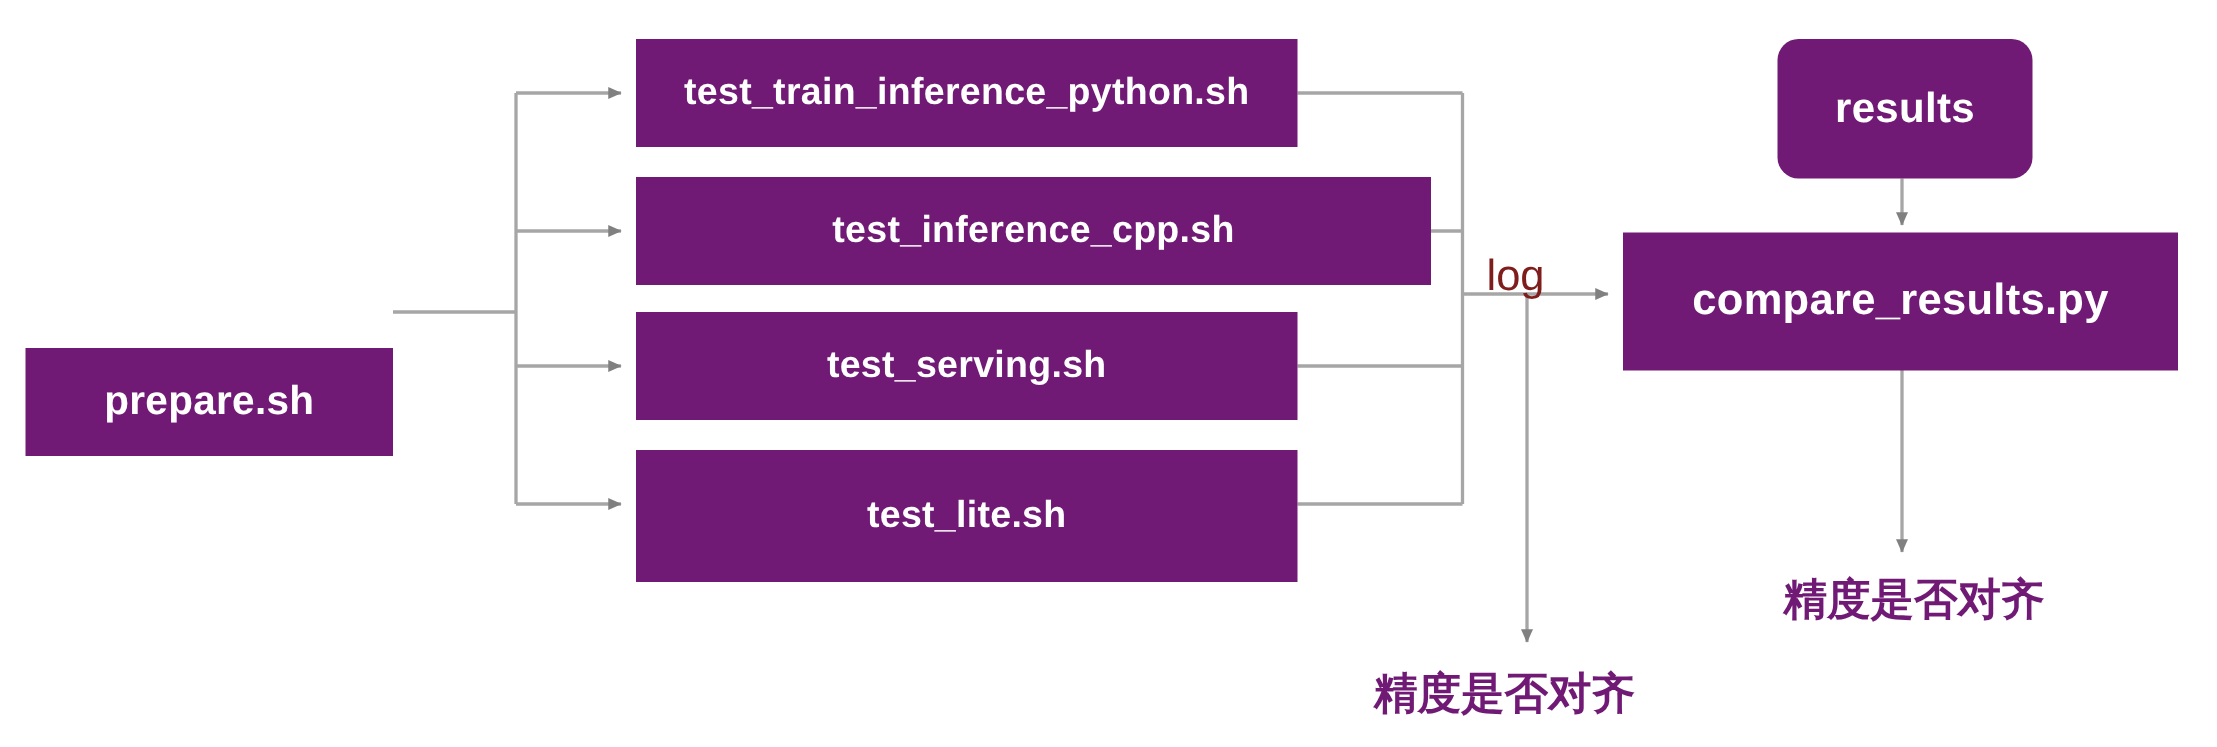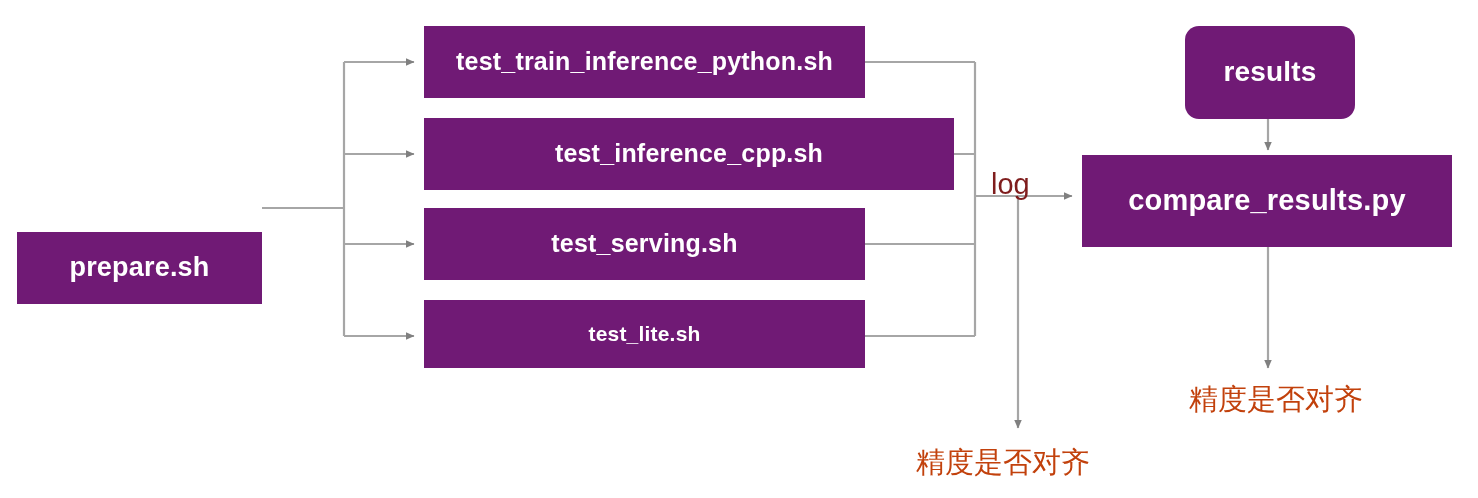--- a/index.html
+++ b/index.html
@@ -44,31 +44,31 @@
     border-radius: 14px;
   }
   .edge-label {
     position: absolute;
     color: #7f1d1d;
     font-weight: normal;
     white-space: nowrap;
   }
   .annotation {
     position: absolute;
-    color: #c2410c;
-    font-weight: normal;
+    color: #701a75;
+    font-weight: bold;
     white-space: nowrap;
     text-align: center;
   }
   
   #node-prepare      { left: 17px;   top: 184px; width: 245px; height: 72px;  font-size: 27px; margin-top: 48px; }
   #node-train-py     { left: 424px;  top: 26px;  width: 441px; height: 72px;  font-size: 25px; }
   #node-inf-cpp      { left: 424px;  top: 118px; width: 530px; height: 72px;  font-size: 25px; }
   #node-serving      { left: 424px;  top: 208px; width: 441px; height: 72px;  font-size: 25px; }
-  #node-lite         { left: 424px;  top: 300px; width: 441px; height: 68px;  font-size: 21px; }
+  #node-lite         { left: 424px;  top: 300px; width: 441px; height: 88px;  font-size: 25px; }
   #node-results      { left: 1185px; top: 26px;  width: 170px; height: 93px;  font-size: 28px; }
   #node-compare      { left: 1082px; top: 155px; width: 370px; height: 92px;  font-size: 29px; }
 
   #label-log         { left: 991px;  top: 168px; font-size: 29px; }
   #ann-feature       { left: 916px;  top: 443px; font-size: 29px; }
   #ann-precision     { left: 1189px; top: 380px; font-size: 29px; }
 </style>
 </head>
 <body>
 

